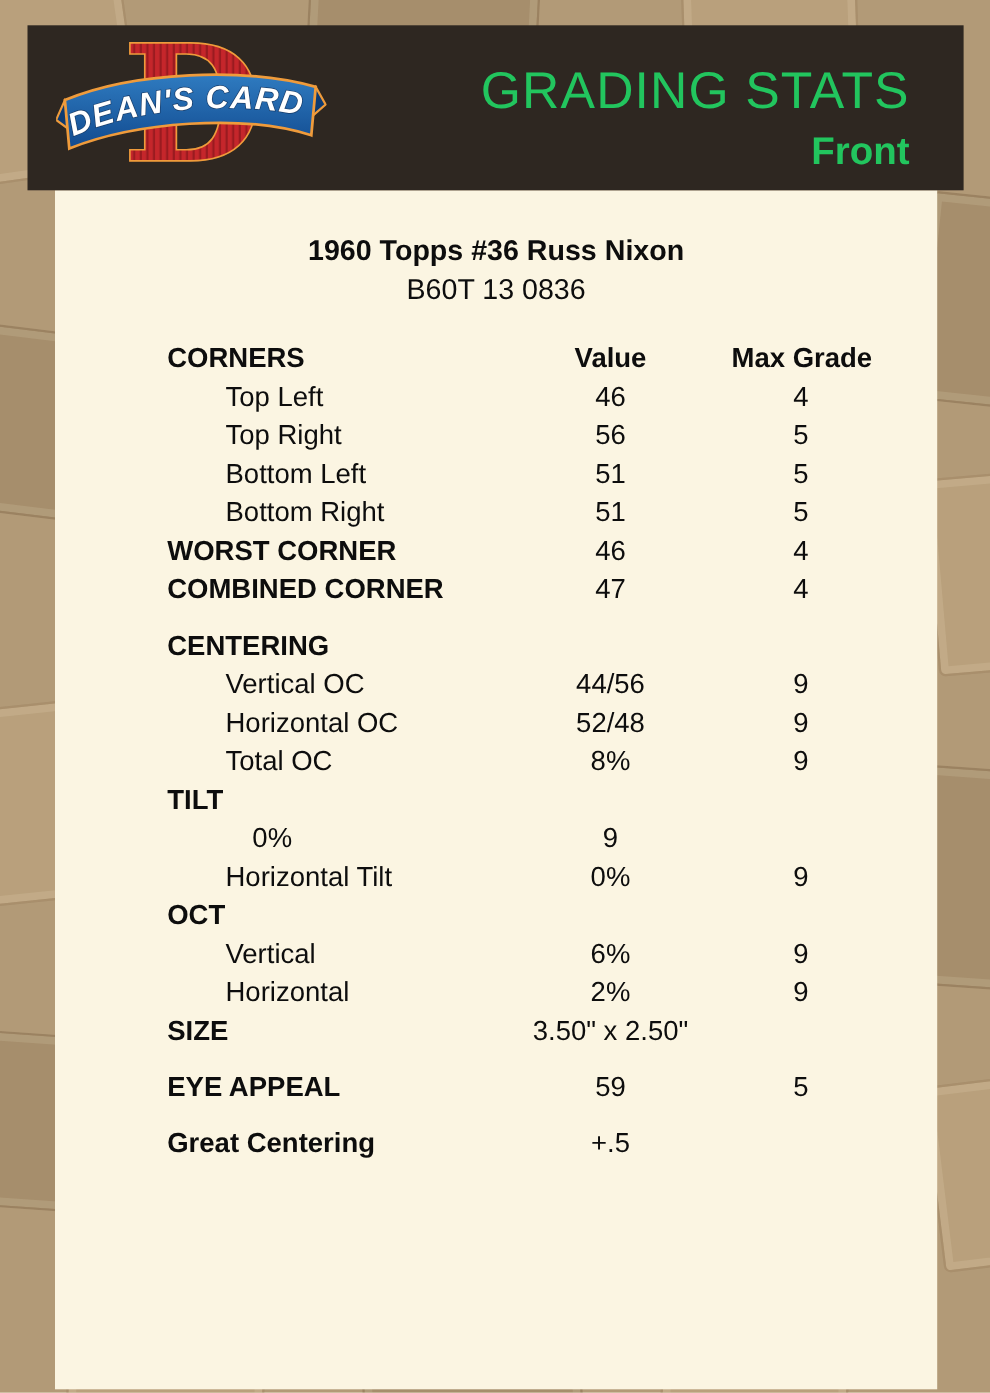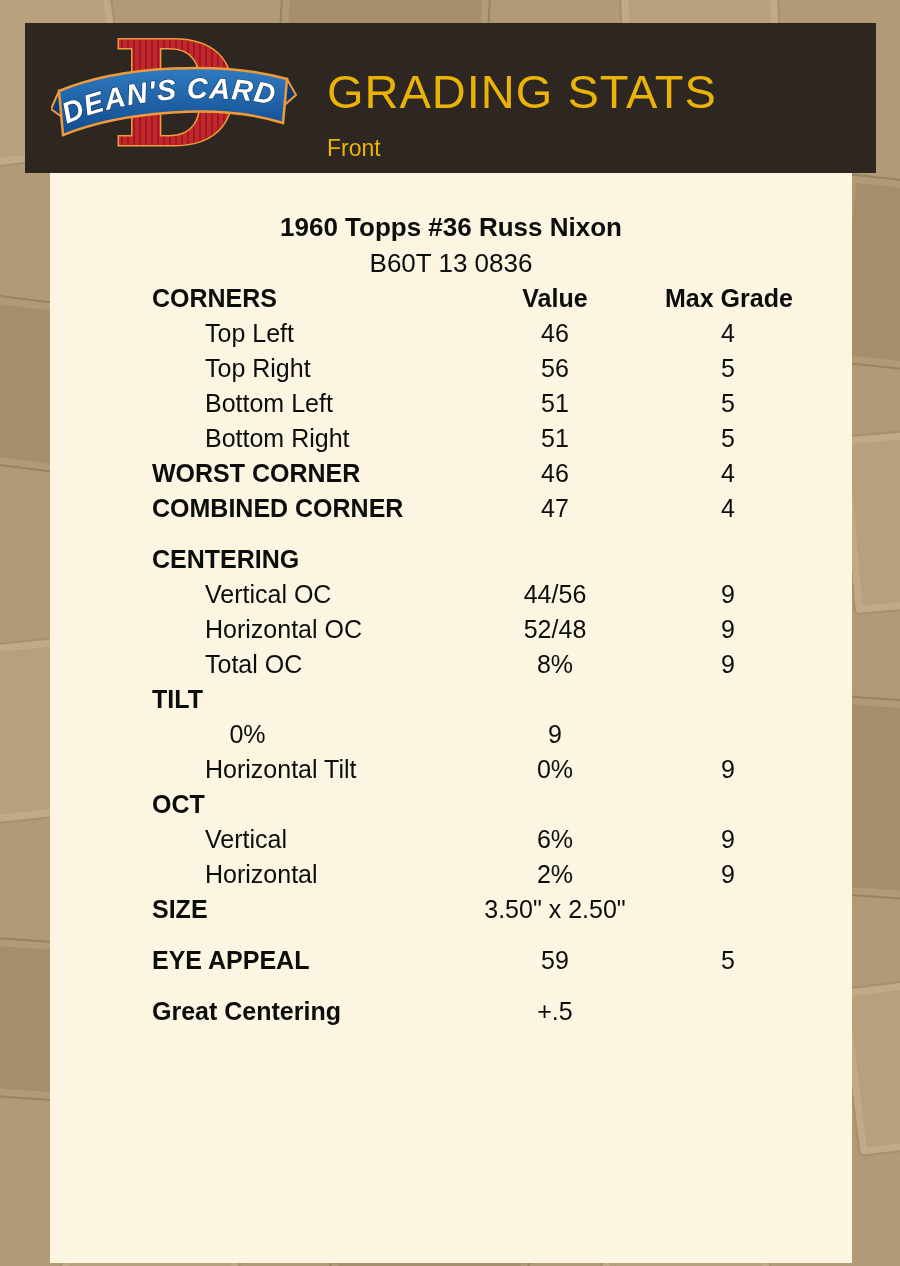--- a/index.html
+++ b/index.html
@@ -31,34 +31,34 @@
     box-shadow:inset 0 0 0 7px rgba(252,244,224,.12);
   }
   .bg-card.dark{background:rgba(140,115,82,.30);}
   
   .topbar{
     position:absolute;left:25px;top:23px;width:851px;height:150px;
     background:var(--header-bg);
     z-index:2;
   }
   .logo{position:absolute;left:26px;top:6px;width:246px;height:138px;}
-  .header-titles{position:absolute;left:302px;top:40px;width:500px;text-align:left;color:#eab308;}
+  .header-titles{position:absolute;left:302px;top:30px;width:500px;text-align:right;color:#22c55e;}
   .header-title{font-size:47px;line-height:58px;letter-spacing:1px;font-weight:400;}
-  .header-subtitle{font-size:23px;line-height:46px;margin-top:4px;font-weight:400;}
+  .header-subtitle{font-size:35px;line-height:46px;margin-top:4px;font-weight:700;}
   
   .panel{
     position:absolute;left:50px;top:173px;width:802px;height:1090px;
     background:var(--panel-bg);
     z-index:1;
     padding-top:36px;
   }
   .card-title{font-size:26px;font-weight:bold;line-height:36px;text-align:center;}
   .card-id{font-size:26px;line-height:36px;text-align:center;}
   
-  .stats-table{}
+  .stats-table{margin-top:28px;}
   .trow{
     display:grid;
     grid-template-columns:395px 220px 126px;
     height:35px;
     align-items:center;
     font-size:25px;
   }
   .trow.gap{margin-top:16px;}
   .trow .c-label{padding-left:155px;white-space:nowrap;}
   .trow.section .c-label{padding-left:102px;font-weight:bold;}

